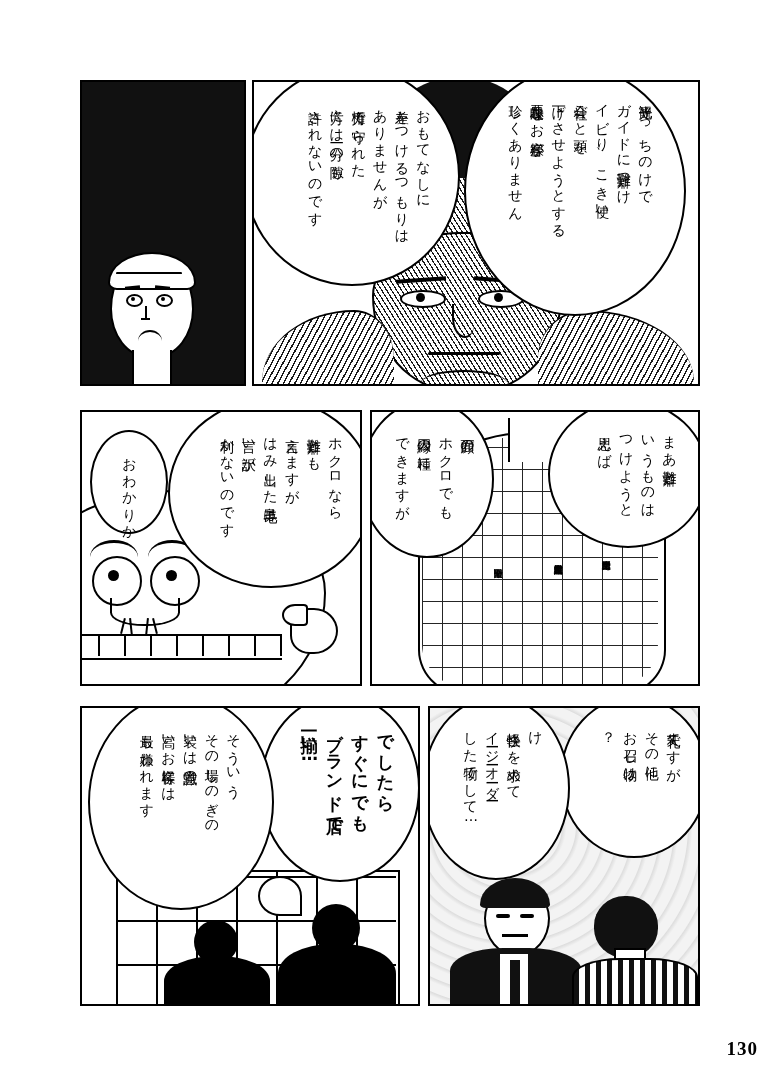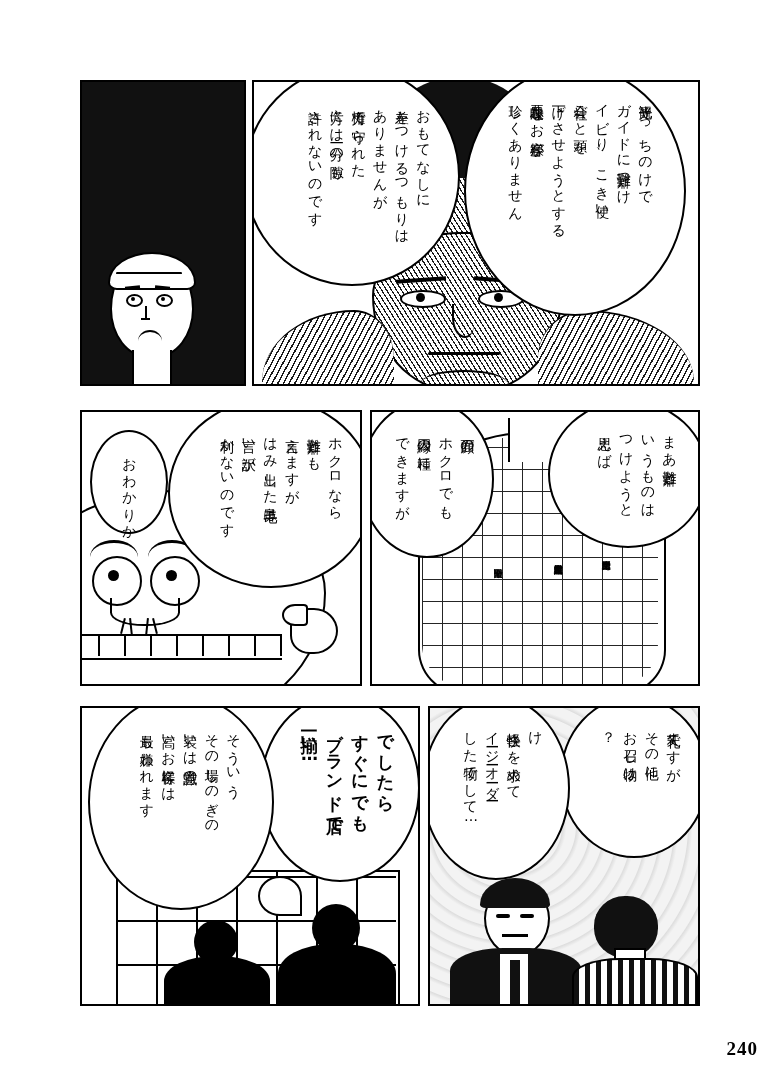--- a/index.html
+++ b/index.html
@@ -284,15 +284,15 @@
 お召し物は
 ？</div>
 
     <div class="balloon" style="left:-8px; top:-12px; width:148px; height:184px;"></div>
     <div class="vtext" style="left:16px; top:14px; width:100px; height:144px;">け
 軽快さを求めて
 イージーオーダー
 した物でして…</div>
   </div>
 
-  <div class="page-number">240</div>
+  <div class="page-number">130</div>
 
 </div>
 
 </body></html>

